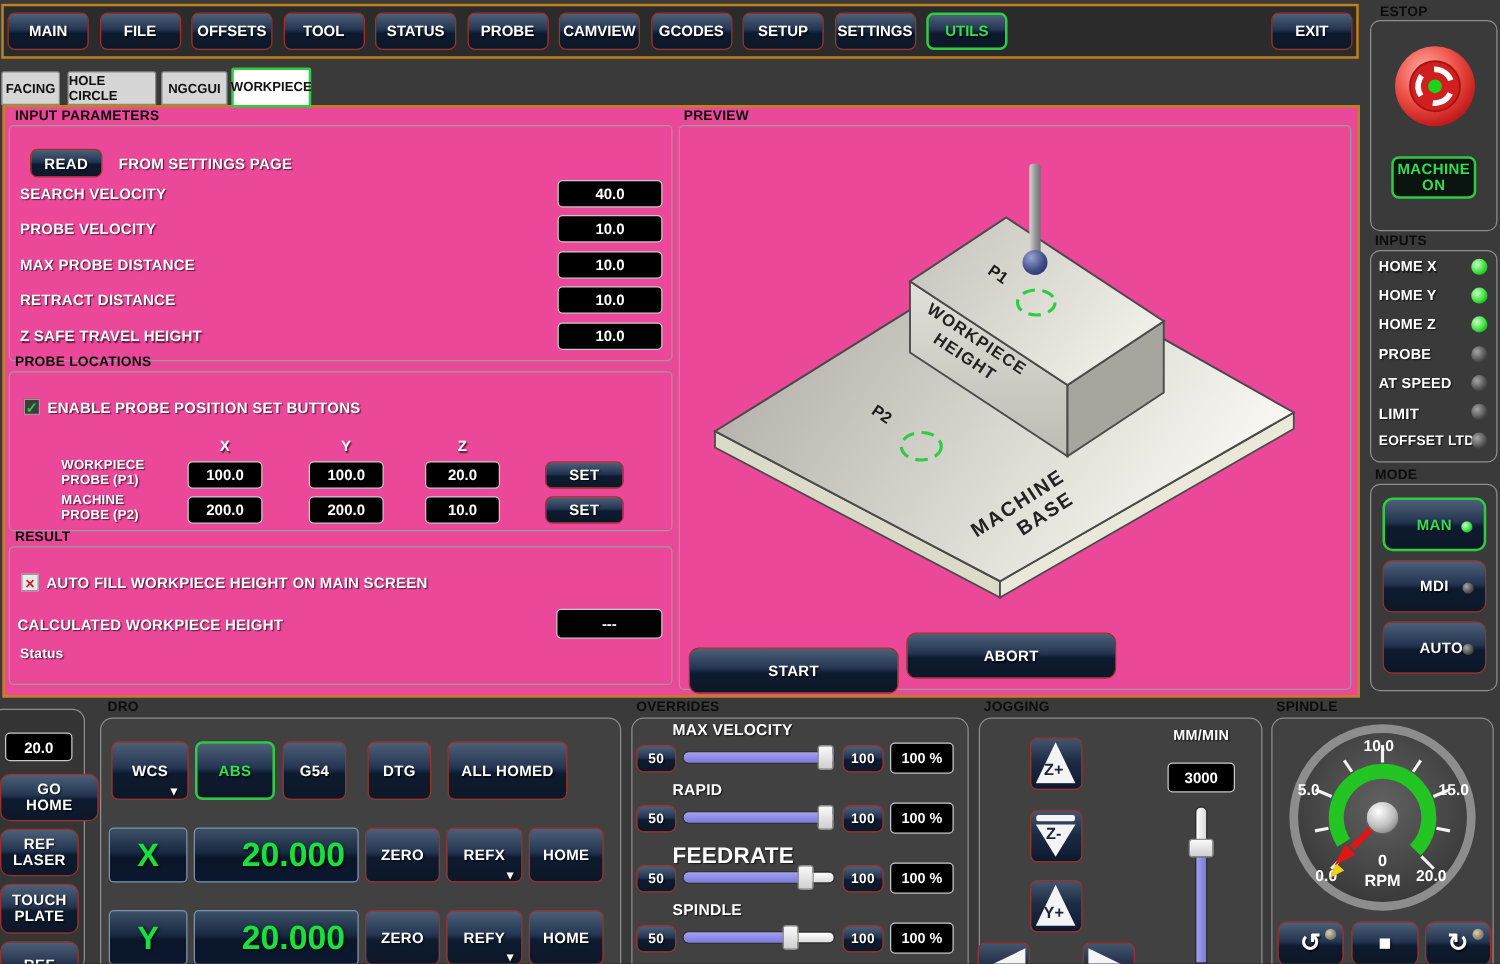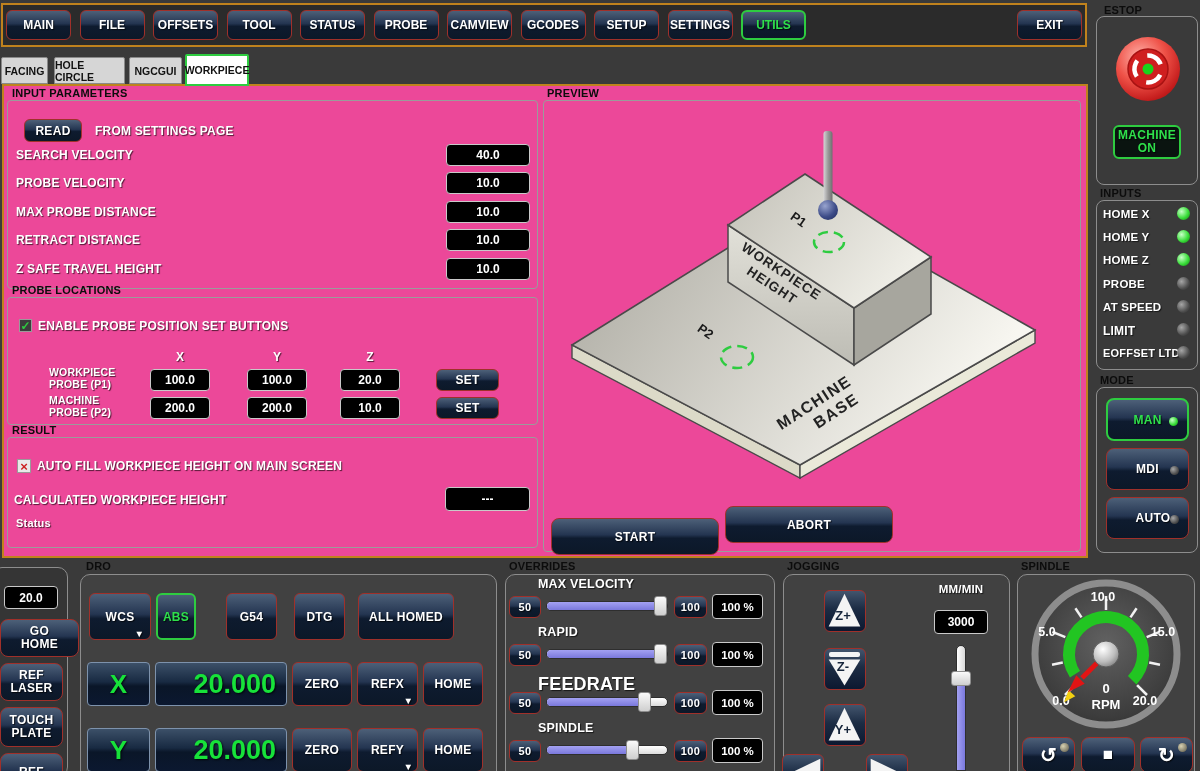--- a/index.html
+++ b/index.html
@@ -298,21 +298,21 @@
   <div class="btn pre" style="left:0px;top:707px;width:63px;height:40px;border-radius:8px;"><span style="white-space:pre-line;">TOUCH
 PLATE</span></div>
   <div class="btn pre" style="left:0px;top:753px;width:63px;height:38px;border-radius:8px;"><span style="white-space:pre-line;">REF</span></div>
 
   <div class="glabel" style="left:86px;top:560px;">DRO</div>
   <div class="panel" style="left:80px;top:574px;width:417px;height:210px;"></div>
   <div class="btn" style="left:89px;top:593px;width:62px;height:47px;">
     <span>WCS</span>
     <span style="position:absolute;right:8px;bottom:0px;font-size:10px;color:#fff;">▾</span>
   </div>
-  <div class="btn grn" style="left:156px;top:593px;width:40px;height:47px;">
+  <div class="btn grn" style="left:156px;top:593px;width:64px;height:47px;">
       <span>ABS</span>
     </div>
   <div class="btn" style="left:226px;top:593px;width:51px;height:47px;">
       <span>G54</span>
     </div>
   <div class="btn" style="left:294px;top:593px;width:51px;height:47px;">
       <span>DTG</span>
     </div>
   <div class="btn" style="left:358px;top:593px;width:96px;height:47px;">
       <span>ALL HOMED</span>

